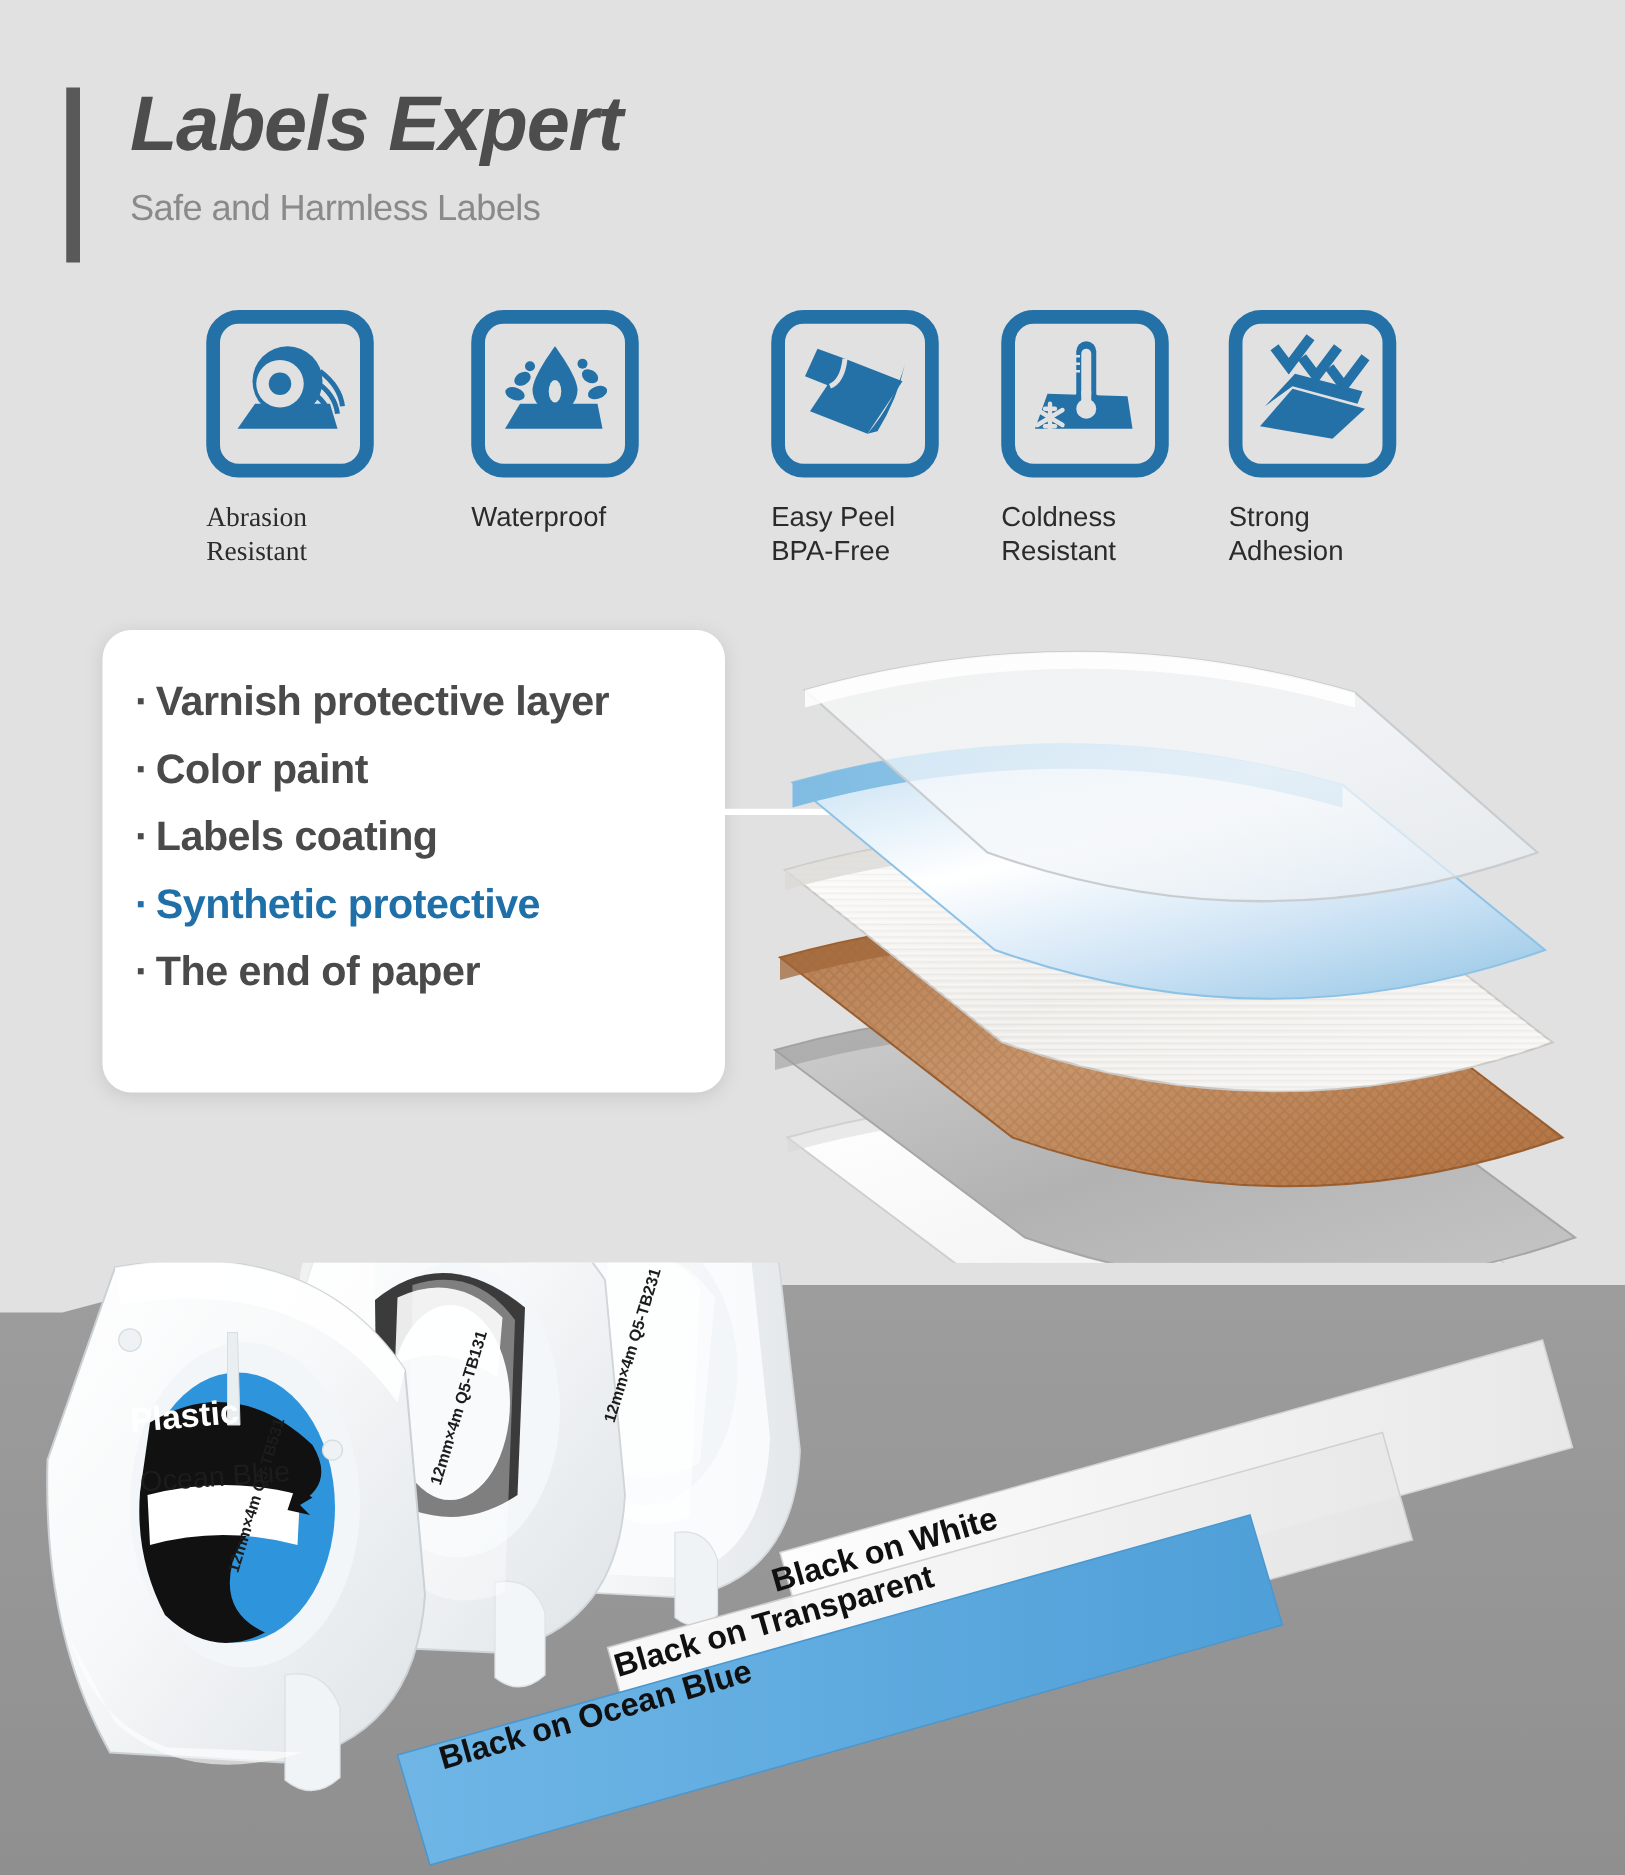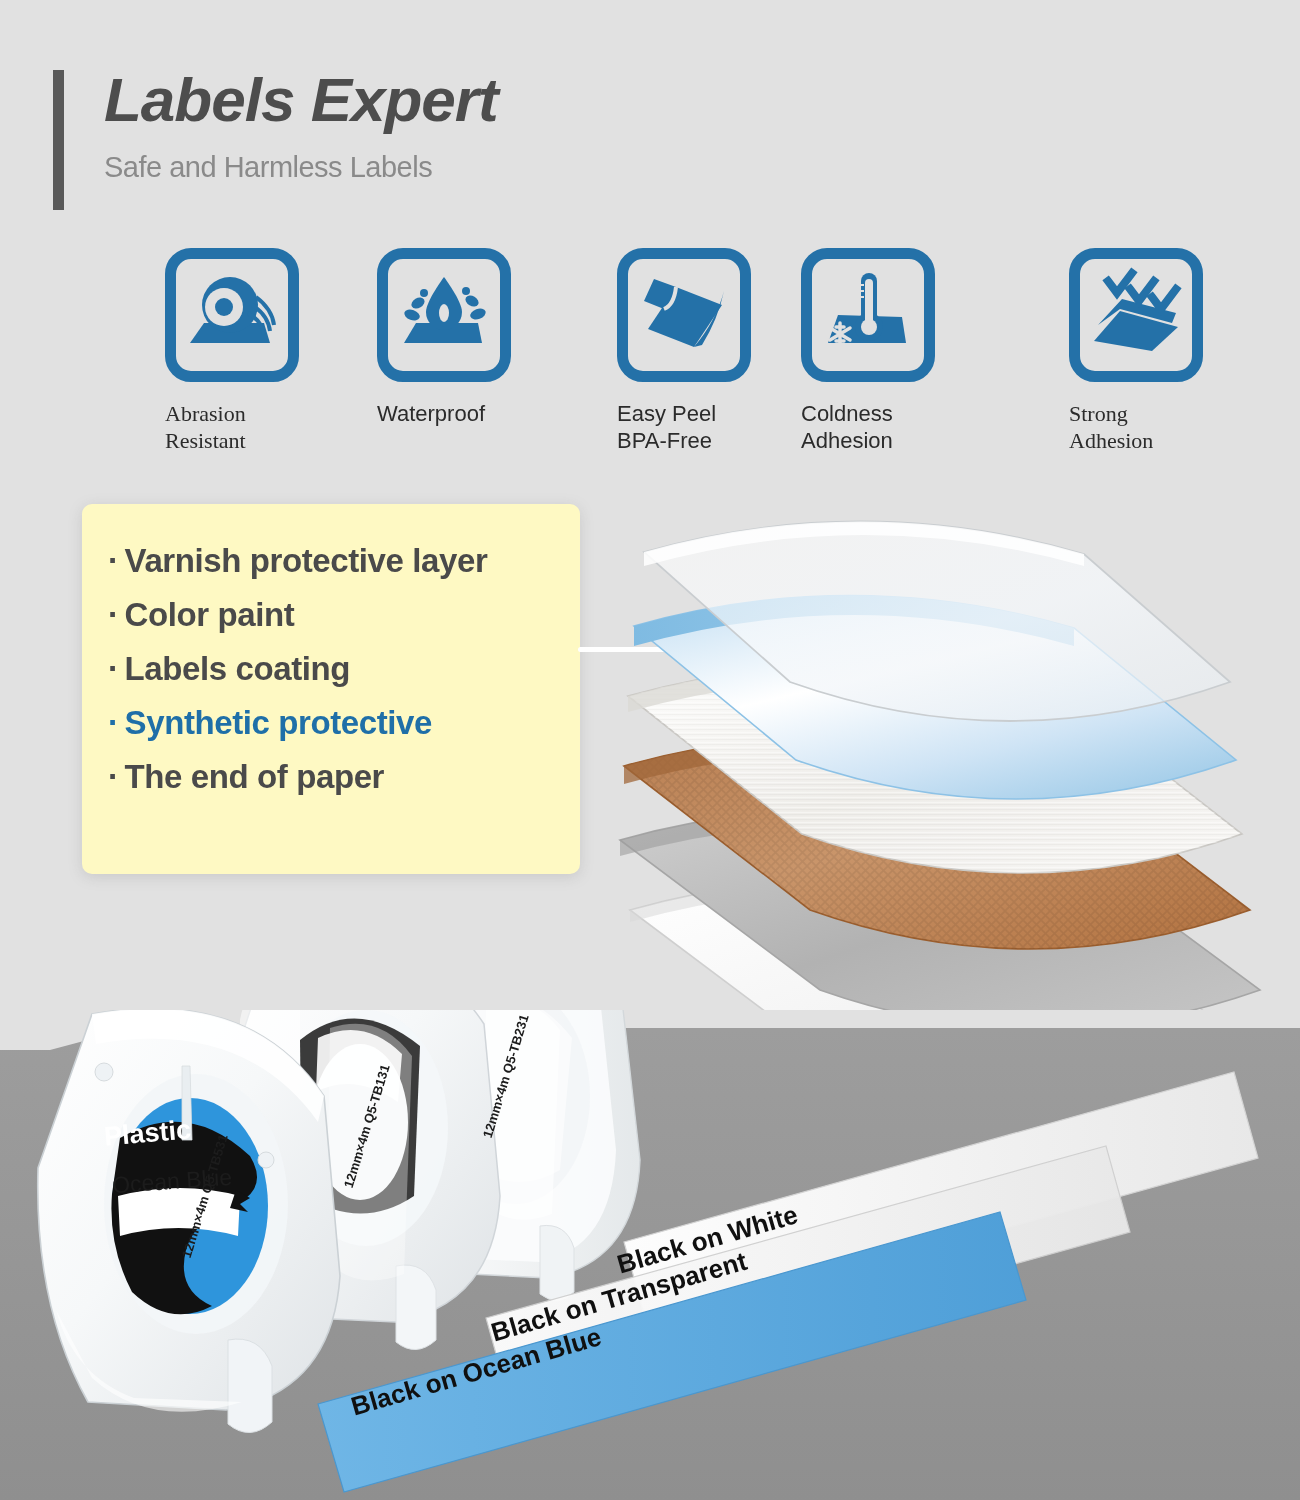--- a/index.html
+++ b/index.html
@@ -32,21 +32,21 @@
   }
   .feat-box svg{position:absolute;left:6px;top:6px;}
   .feat-label{
     margin-top:18px;font-size:22px;line-height:27px;color:#2b2b2b;
     white-space:pre-line;
   }
 
   
   #callout{
     position:absolute;left:82px;top:504px;width:498px;height:370px;
-    background:#fef9c3;border-radius:10px;
+    background:#ffffff;border-radius:23px;
     box-shadow:0 3px 14px rgba(120,120,120,0.22);
   }
   #callout ul{list-style:none;margin:0;padding:30px 0 0 26px;}
   #callout li{
     font-size:33px;line-height:54px;color:#4a4a4a;font-weight:bold;
     letter-spacing:-0.4px;white-space:nowrap;
   }
   #callout li .bullet{font-weight:bold;margin-right:6px;}
   #callout li.hl{color:#1f6fa8;}
 
@@ -161,24 +161,24 @@
         <g stroke="#e1e1e1" stroke-width="3.5" stroke-linecap="round">
           <line x1="22" y1="58" x2="22" y2="80"></line>
           <line x1="12" y1="63" x2="32" y2="75"></line>
           <line x1="32" y1="63" x2="12" y2="75"></line>
           <line x1="18" y1="62" x2="26" y2="62"></line>
           <line x1="18" y1="76" x2="26" y2="76"></line>
         </g>
       </svg>
     </div>
     <div class="feat-label">Coldness
-Adhesion</div>
-  </div>
-
-  <div class="feature" style="left:1069px;font-family:Liberation Serif, serif;">
+Resistant</div>
+  </div>
+
+  <div class="feature" style="left:983px;">
     <div class="feat-box">
       <svg width="100" height="100" viewBox="0 0 100 100">
         <path d="M8 76 L34 46 L92 62 L66 86 Z" fill="#2471a8"></path>
         <path d="M12 60 L36 34 L90 48 L86 58 L34 44 Z" fill="#2471a8"></path>
         <g fill="none" stroke="#2471a8" stroke-width="8" stroke-linecap="square">
           <polyline points="22,16 31,28 46,8"></polyline>
           <polyline points="44,24 53,36 68,16"></polyline>
           <polyline points="66,32 75,44 90,24"></polyline>
         </g>
       </svg>

